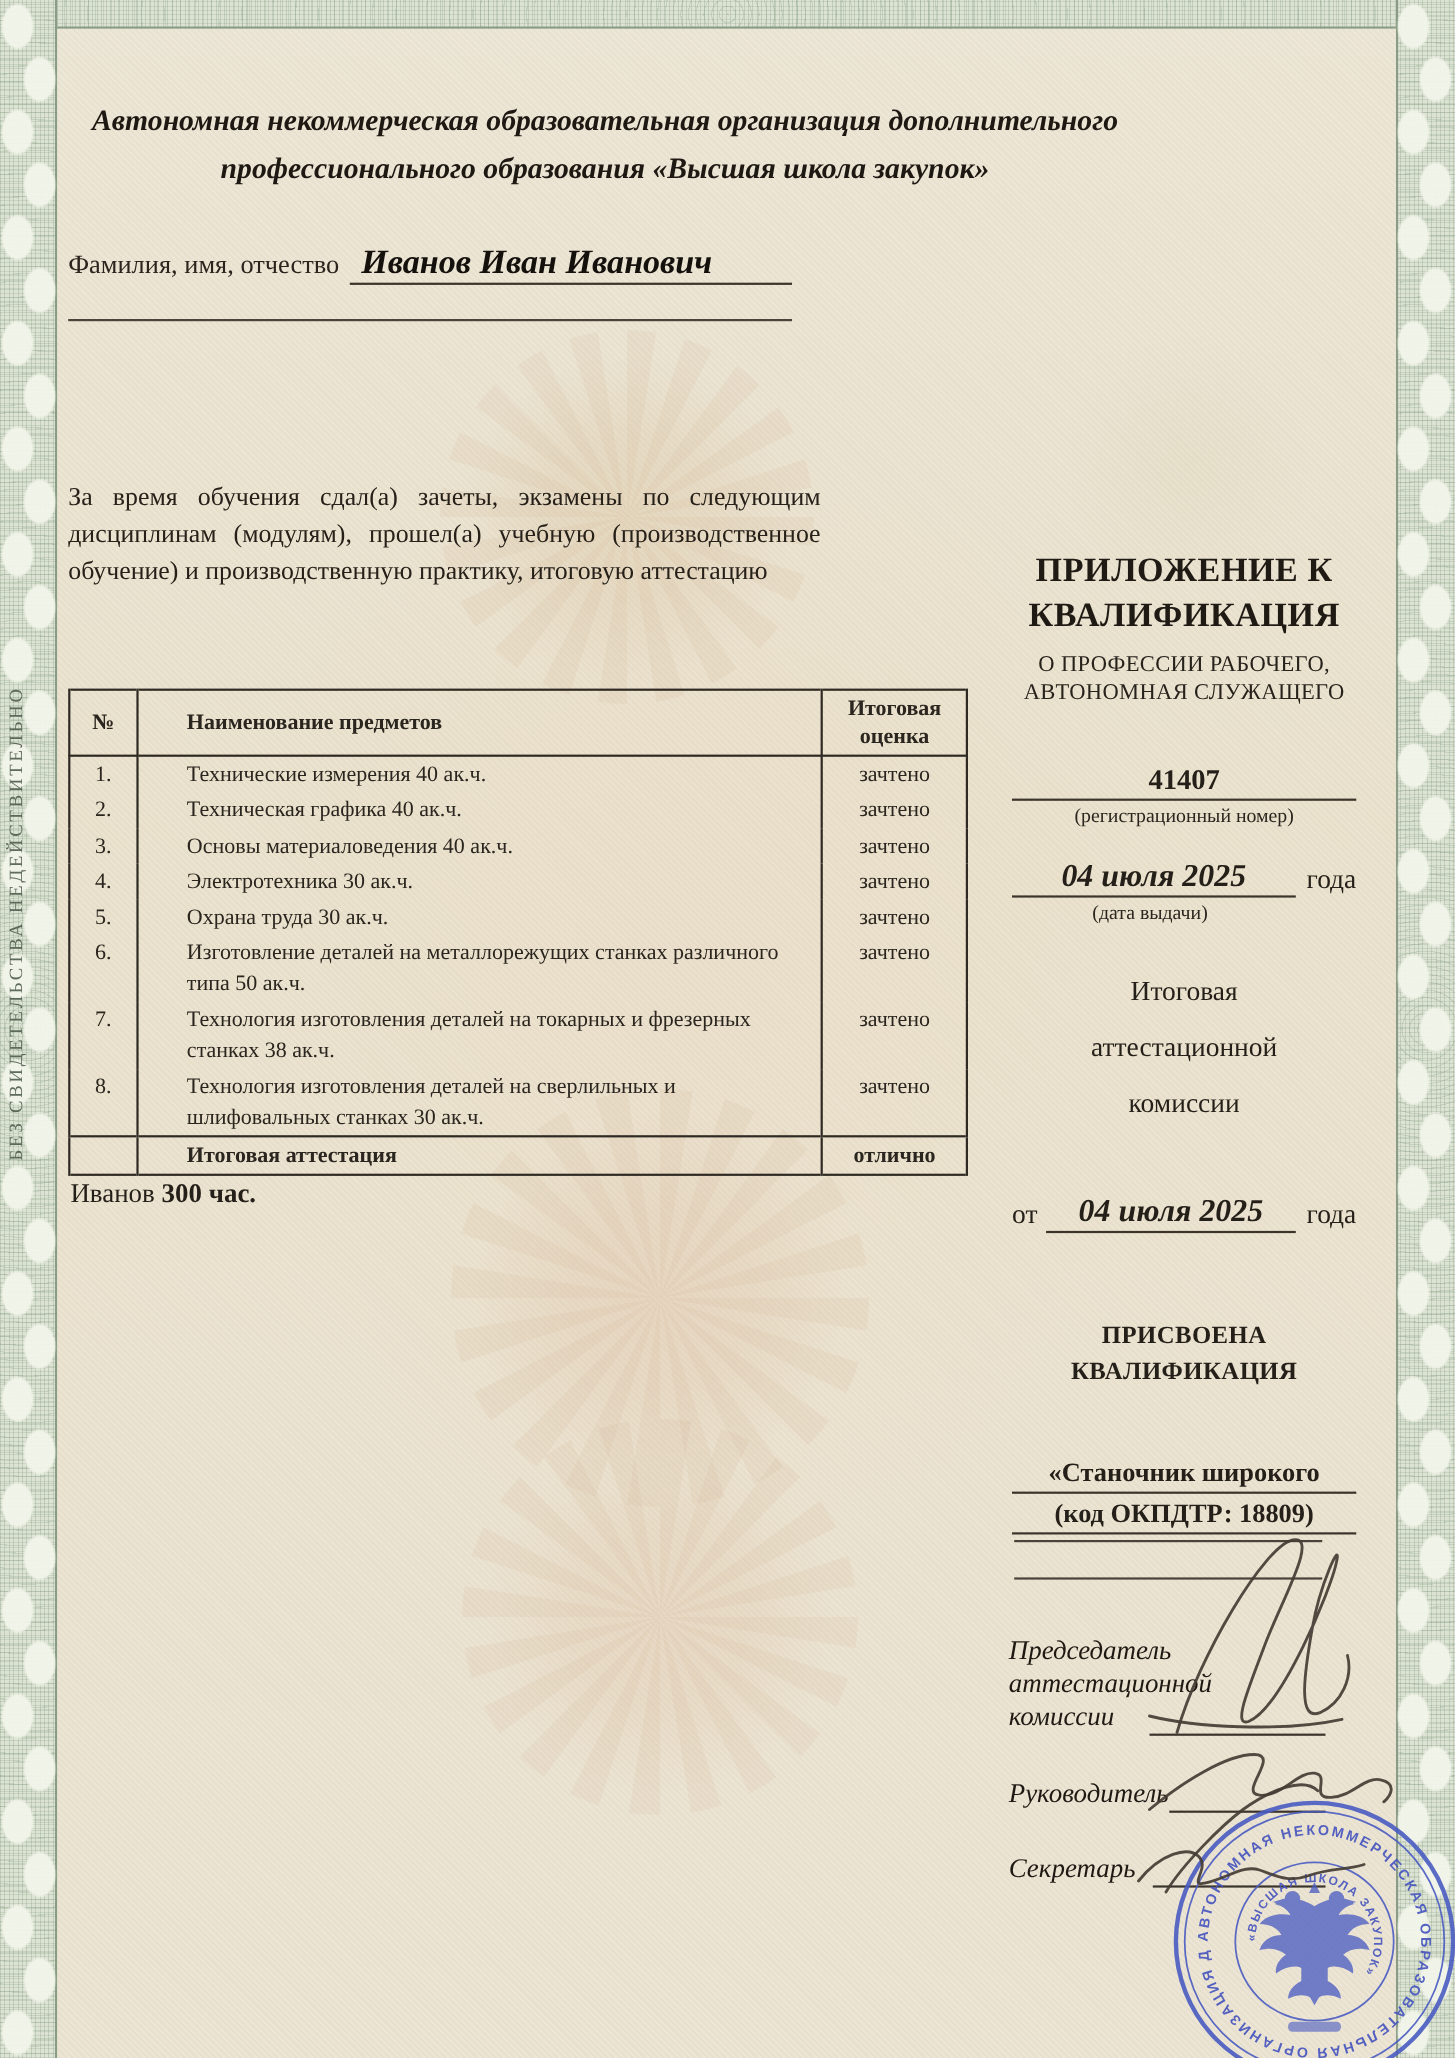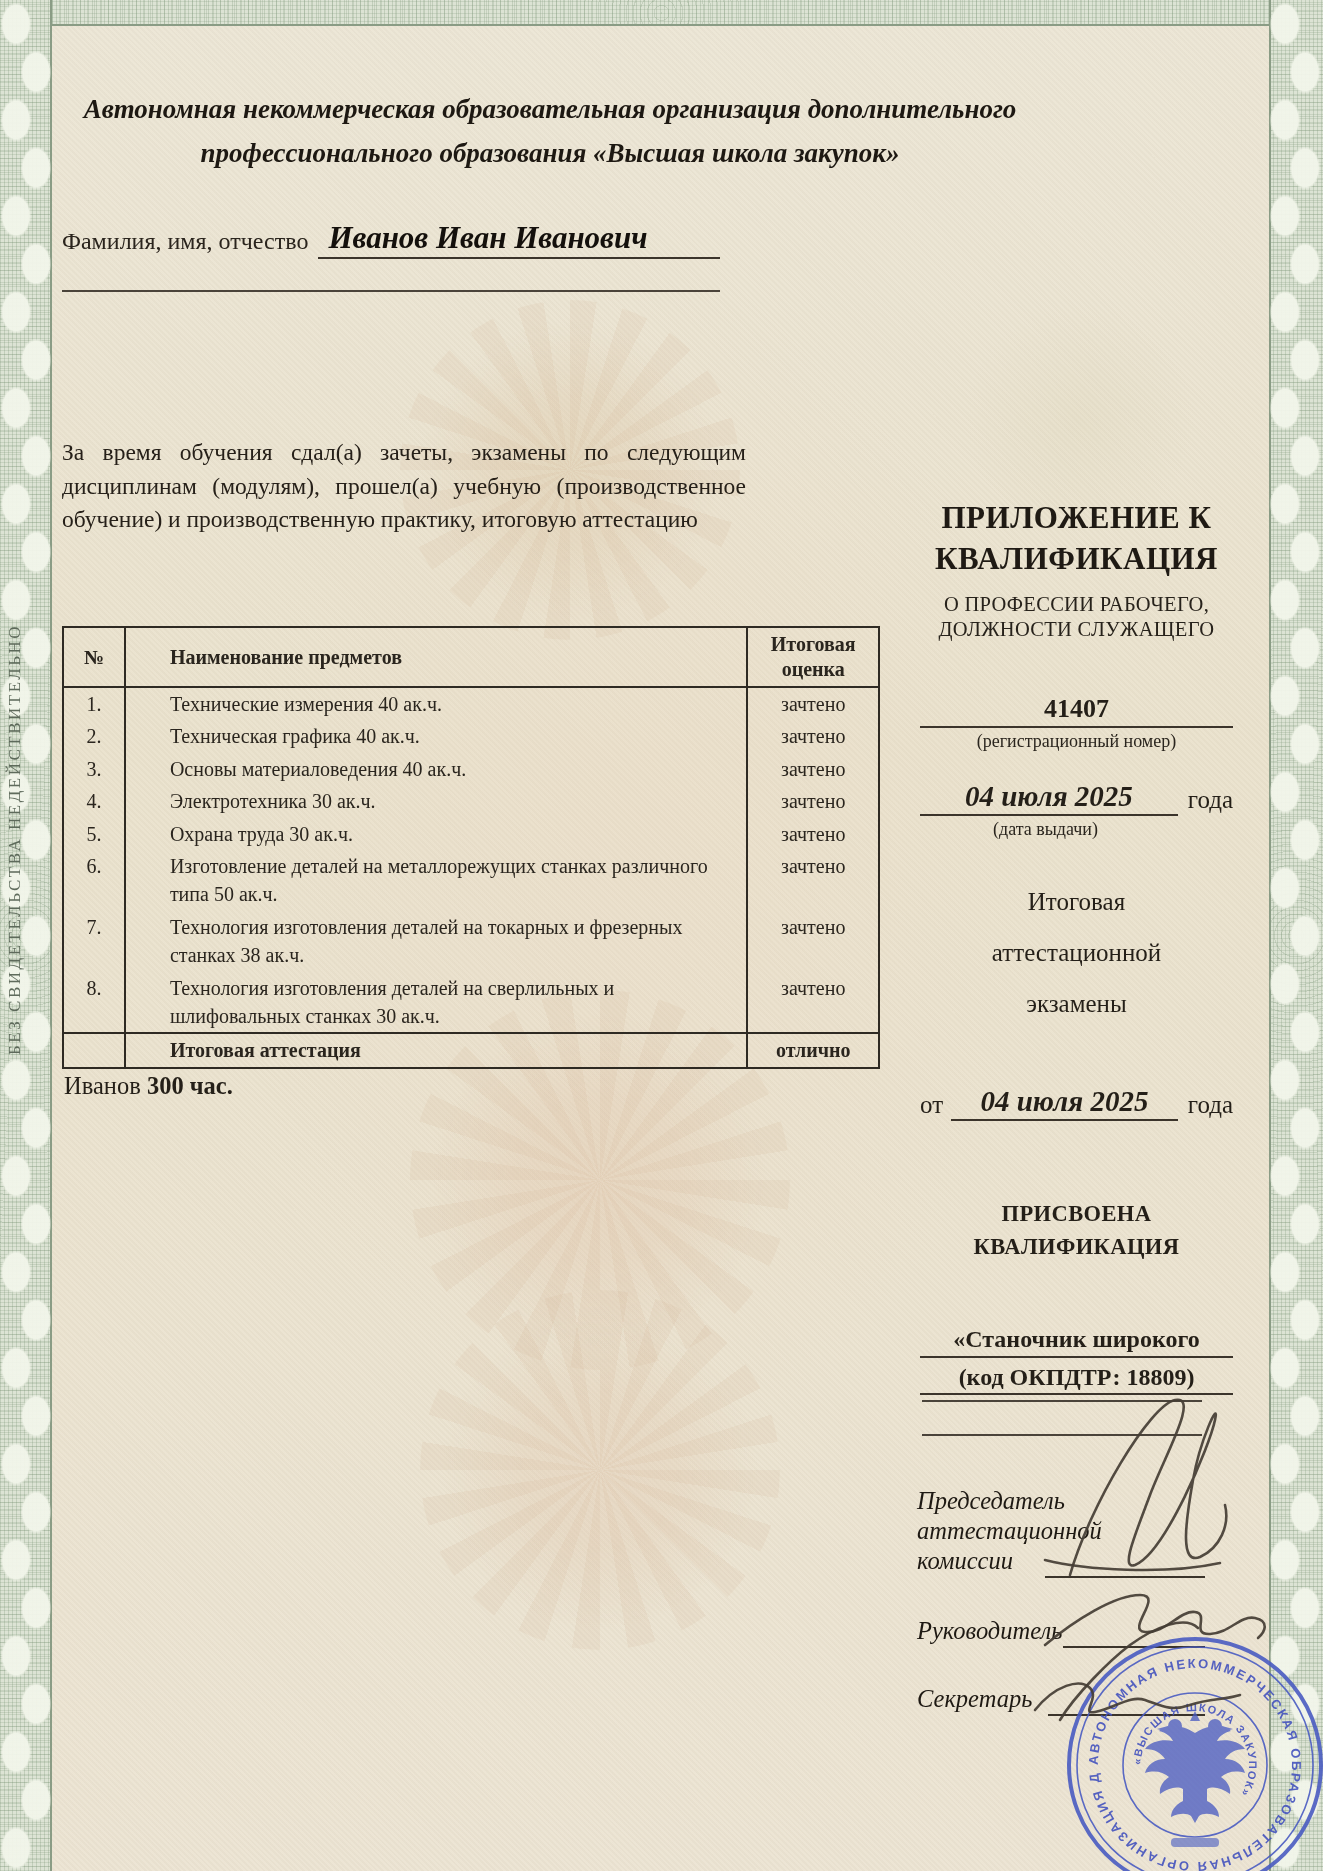--- a/index.html
+++ b/index.html
@@ -184,40 +184,40 @@
     <span>Иванов</span>
     <b> </b><b>300 час.</b>
   </div>
 
   <div class="rp rp-title">
     <div>ПРИЛОЖЕНИЕ К</div>
     <div>КВАЛИФИКАЦИЯ</div>
   </div>
   <div class="rp rp-subtitle">
     <div>О ПРОФЕССИИ РАБОЧЕГО,</div>
-    <div>ДОЛЖНОСТИ СЛУЖАЩЕГО</div>
+    <div>АВТОНОМНАЯ СЛУЖАЩЕГО</div>
   </div>
 
   <div class="rp rp-reg">
     <div class="val underfield">41407</div>
     <div class="caption">(регистрационный номер)</div>
   </div>
 
   <div class="rp rp-issue">
     <div class="date-row">
       <span class="date-box">04 июля 2025</span>
       <span class="date-suffix">года</span>
     </div>
     <div class="caption" style="margin-right:62px;">(дата выдачи)</div>
   </div>
 
   <div class="rp rp-decision">
     <div>Итоговая</div>
     <div>аттестационной</div>
-    <div>экзамены</div>
+    <div>комиссии</div>
   </div>
 
   <div class="rp rp-from">
     <div class="date-row">
       <span class="from-label">от</span>
       <span class="date-box">04 июля 2025</span>
       <span class="date-suffix">года</span>
     </div>
   </div>
 

